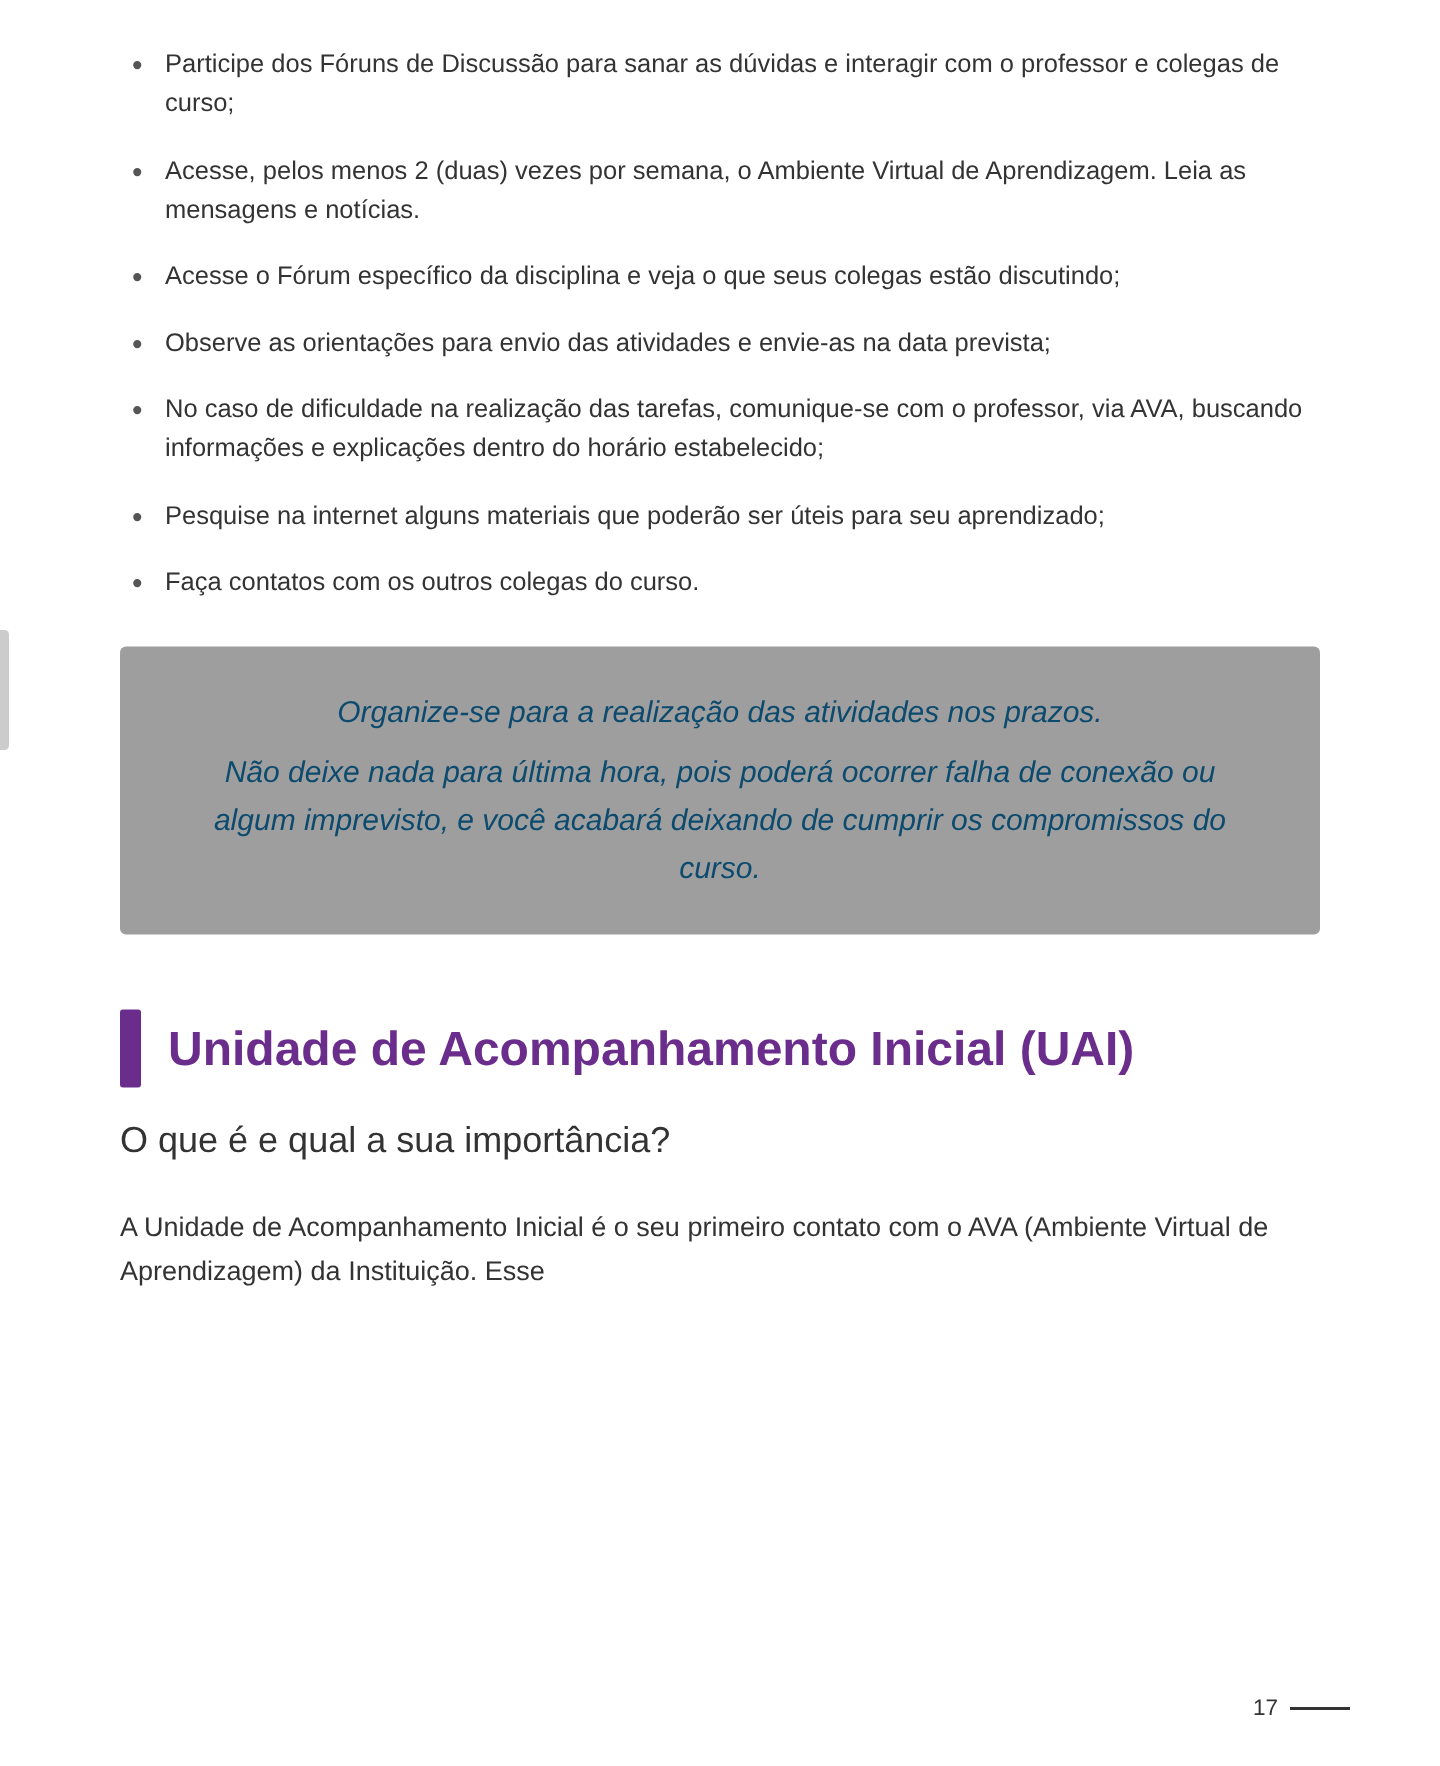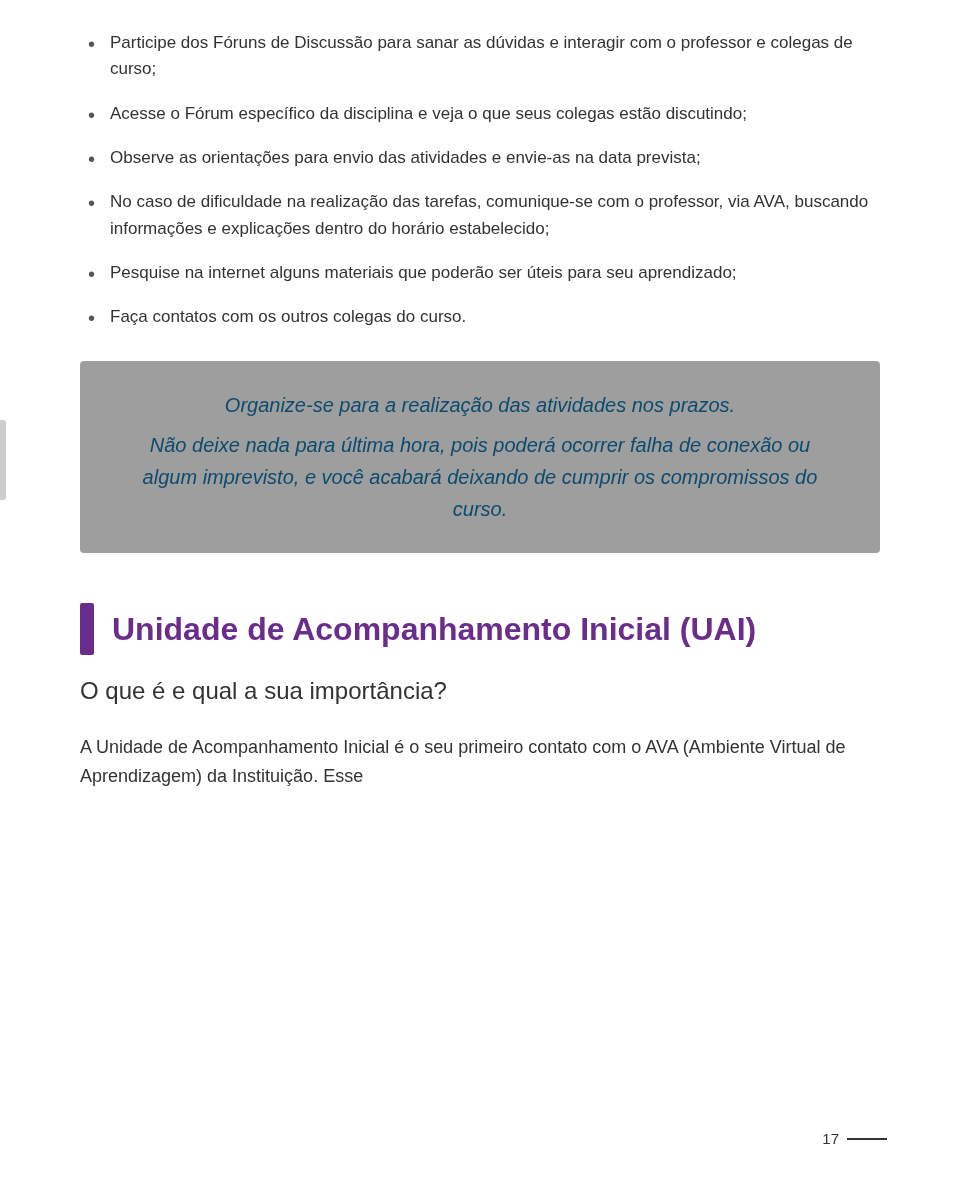--- a/index.html
+++ b/index.html
@@ -102,21 +102,21 @@
     .body-text {
       font-size: 18px;
       line-height: 1.6;
       color: #333333;
       margin: 0 0 20px 0;
     }
 
     .page-number {
       position: absolute;
       bottom: 30px;
-      right: 73px;
+      right: 60px;
       font-size: 15px;
       color: #333333;
       display: flex;
       align-items: center;
       gap: 8px;
     }
 
     .page-number-line {
       width: 40px;
       height: 2px;
@@ -137,20 +137,23 @@
 </head>
 <body>
 
 <div class="page-container">
 
   <div class="left-accent"></div>
 
   <ul class="bullet-list">
     <li>
       <span>Participe dos Fóruns de Discussão para sanar as dúvidas e interagir com o professor e colegas de curso;</span>
+    </li>
+    <li>
+      <span>Acesse, pelos menos 2 (duas) vezes por semana, o Ambiente Virtual de Aprendizagem. Leia as mensagens e notícias.</span>
     </li>
     <li>
       <span>Acesse o Fórum específico da disciplina e veja o que seus colegas estão discutindo;</span>
     </li>
     <li>
       <span>Observe as orientações para envio das atividades e envie-as na data prevista;</span>
     </li>
     <li>
       <span>No caso de dificuldade na realização das tarefas, comunique-se com o professor, via AVA, buscando informações e explicações dentro do horário estabelecido;</span>
     </li>

